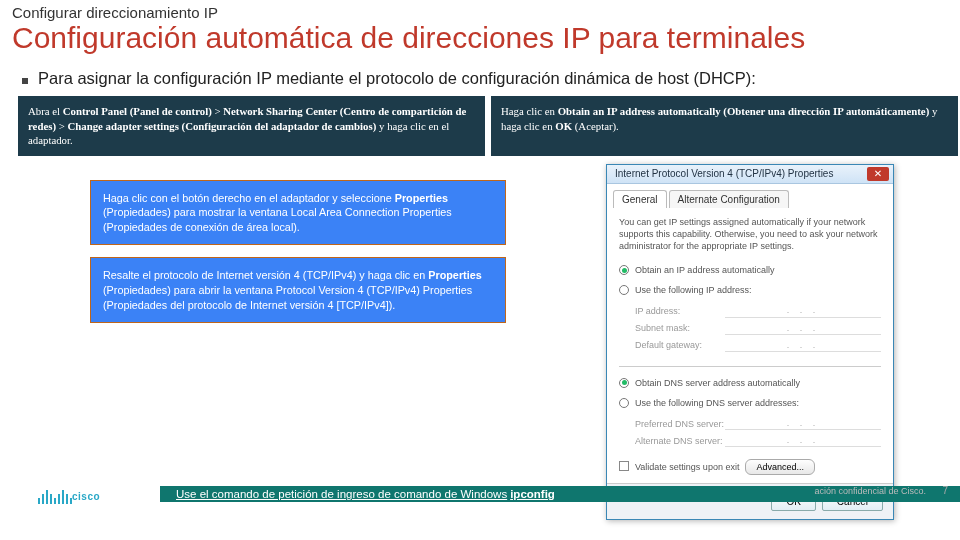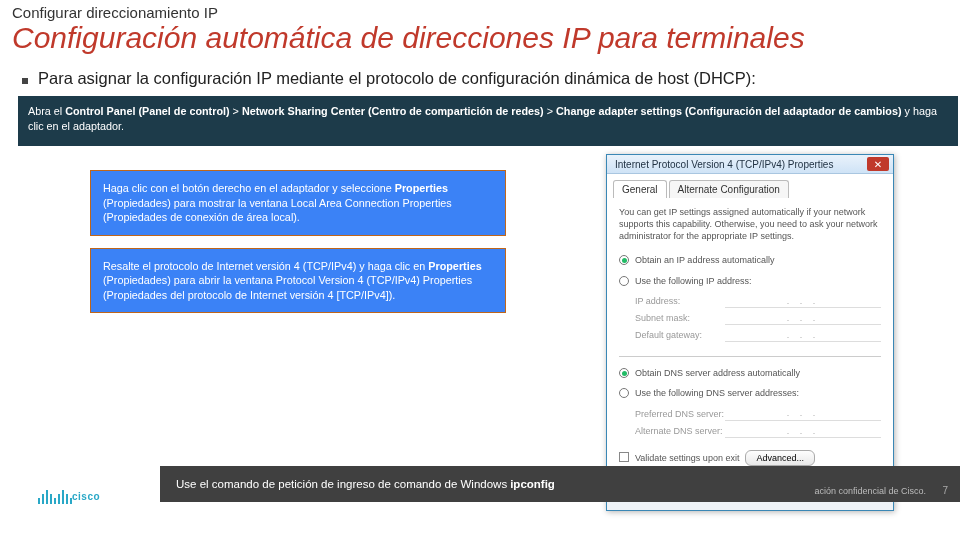--- a/index.html
+++ b/index.html
@@ -1,23 +1,23 @@
 <!DOCTYPE html>
 <html><head>
 <meta charset="utf-8">
 <style>
   * { box-sizing: border-box; margin: 0; padding: 0; }
   body { width: 960px; height: 540px; font-family: Arial, sans-serif; background: #fff; position: relative; overflow: hidden; }
   .section { padding: 4px 12px 0 12px; font-size: 15px; color: #333; }
-  .title { padding: 0 12px; font-size: 30px; color: #C0392B; font-weight: 400; font-style: italic; }
+  .title { padding: 0 12px; font-size: 30px; color: #C0392B; font-weight: 400; }
   .bullet-row { display: flex; align-items: baseline; padding: 14px 22px 8px 22px; font-size: 16.5px; color: #222; }
   .bullet-mark { width: 6px; height: 6px; background: #444; margin-right: 10px; margin-top: 8px; flex-shrink: 0; }
   .two-col { display: flex; width: 940px; margin-left: 18px; }
   .col { flex: 1; }
-  .dark-bar { background: #1d3b4a; color: #fff; font-size: 10.8px; padding: 8px 10px; line-height: 1.35; min-height: 50px; }
+  .dark-bar { background: #1d3b4a; color: #fff; font-size: 10.8px; padding: 8px 10px; line-height: 1.35; min-height: 50px; font-family: Liberation Serif, serif; }
   .dark-bar .b { font-weight: 700; }
   .left-stack { width: 460px; display: flex; flex-direction: column; gap: 12px; padding: 24px 36px 0 72px; }
   .orange-box { background: #3b82f6; color: #fff; font-size: 10.8px; padding: 10px 12px; line-height: 1.35; border: 1px solid #c0661a; }
   .orange-box .b { font-weight: 700; }
   .dialog-wrap { padding: 8px 0 0 0; }
   .dlg { width: 288px; font-size: 10px; border: 1px solid #3a87b5; background: #fff; box-shadow: 1px 1px 6px rgba(0,0,0,.3); }
   .dlg-title { display: flex; align-items: center; justify-content: space-between; background: linear-gradient(#e9f2fb,#cfe3f6); padding: 2px 4px 2px 8px; font-size: 10px; color: #234; border-bottom: 1px solid #a9c6e0; }
   .close-x { width: 22px; height: 14px; background: #c0392b; color: #fff; display: flex; align-items: center; justify-content: center; font-size: 10px; border-radius: 2px; }
   .tabs { display: flex; gap: 2px; padding: 6px 6px 0 6px; font-size: 10px; }
   .tab { border: 1px solid #bbb; border-bottom: none; padding: 3px 8px; background: #f6f6f6; color: #333; border-radius: 3px 3px 0 0; }
@@ -26,21 +26,21 @@
   .rad-row { display: flex; align-items: center; gap: 6px; padding: 4px 0; }
   .rad { width: 10px; height: 10px; border: 1px solid #777; border-radius: 50%; display:flex; align-items:center; justify-content:center; }
   .rad.sel::after { content:""; width:5px; height:5px; background:#2b6; border-radius:50%; }
   .field-grid { display: grid; grid-template-columns: 90px 1fr; row-gap: 4px; padding: 4px 0 8px 16px; align-items: center; color: #999; }
   .field-grid .dots { color:#aaa; letter-spacing: 4px; text-align: center; border-bottom: 1px solid #ddd; padding: 0 4px; }
   .chk-row { display: flex; align-items: flex-start; gap: 6px; padding-top: 6px; }
   .chk { width: 10px; height: 10px; border: 1px solid #888; }
   .btn-row { display: flex; justify-content: flex-end; gap: 6px; padding: 8px 10px; background: #eef2f6; border-top: 1px solid #ccc; }
   .btn { font-size: 10px; padding: 3px 14px; border: 1px solid #8aa; background: linear-gradient(#fefefe,#e2eef5); border-radius: 2px; }
   .btn-adv { font-size: 9px; padding: 2px 10px; border: 1px solid #aaa; background: linear-gradient(#fefefe,#e8e8e8); border-radius: 6px; float: right; margin-top: -2px; }
-  .footer-orange { position: absolute; left: 160px; right: 0; bottom: 38px; height: 36px; background: #404040; color: #fff; font-size: 11.5px; display: flex; align-items: center; padding: 0 16px; }
+  .footer-orange { position: absolute; left: 160px; right: 0; bottom: 38px; height: 16px; background: #0f766e; color: #fff; font-size: 11.5px; display: flex; align-items: center; padding: 0 16px; text-decoration: underline; }
   .footer-orange .b { font-weight: 700; padding: 0 3px; }
   .logo { position: absolute; left: 38px; bottom: 36px; color: #2aa8c7; display:flex; align-items:center; }
   .logo-bars { display:flex; gap:2px; align-items:flex-end; height:16px; }
   .logo-bars span { width:2px; background:#2aa8c7; display:block; }
   .logo-txt { font-size: 10px; letter-spacing: .5px; font-weight:700; }
   .page-num { position:absolute; right:12px; bottom:44px; font-size:10px; color:#aaa; }
   .conf { position:absolute; right:34px; bottom:44px; font-size:9px; color:#bbb; }
   hr.sep { border:none; border-top:1px solid #ccc; margin: 6px 0; }
 </style>
 </head>
@@ -50,20 +50,23 @@
 <div class="title">Configuración automática de direcciones IP para terminales</div>
 
 <div class="bullet-row">
   <div class="bullet-mark"></div>
   <div>Para asignar la configuración IP mediante el protocolo de configuración dinámica de host (DHCP):</div>
 </div>
 
 <div class="two-col">
   <div class="col dark-bar">
     <span>Abra el </span><span class="b">Control Panel (Panel de control)</span><span> &gt; </span><span class="b">Network Sharing Center (Centro de compartición de redes)</span><span> &gt; </span><span class="b">Change adapter settings (Configuración del adaptador de cambios)</span><span> y haga clic en el adaptador.</span>
+  </div>
+  <div class="col dark-bar" style="margin-left:6px;">
+    <span>Haga clic en </span><span class="b">Obtain an IP address automatically (Obtener una dirección IP automáticamente)</span><span> y haga clic en </span><span class="b">OK</span><span> (Aceptar).</span>
   </div>
 </div>
 
 <div class="two-col">
   <div class="col left-stack">
     <div class="orange-box">
       <span>Haga clic con el botón derecho en el adaptador y seleccione </span><span class="b">Properties</span><span> (Propiedades) para mostrar la ventana Local Area Connection Properties (Propiedades de conexión de área local).</span>
     </div>
     <div class="orange-box">
       <span>Resalte el protocolo de Internet versión 4 (TCP/IPv4) y haga clic en </span><span class="b">Properties</span><span> (Propiedades) para abrir la ventana Protocol Version 4 (TCP/IPv4) Properties (Propiedades del protocolo de Internet versión 4 [TCP/IPv4]).</span>

